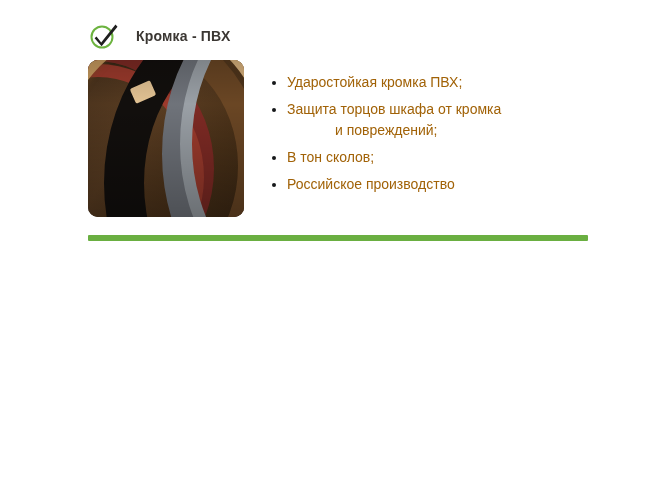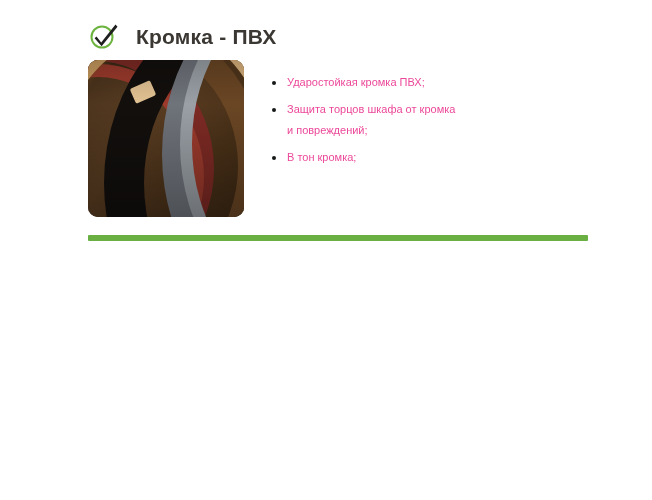--- a/index.html
+++ b/index.html
@@ -43,21 +43,21 @@
   .check-icon {
     width: 32px;
     height: 32px;
     flex: 0 0 32px;
     position: relative;
     display: block;
   }
   .check-icon svg { display: block; }
 
   .section-title {
-    font-size: 21px;
+    font-size: 14px;
     font-weight: bold;
     color: #3b3733;
     letter-spacing: 0.2px;
     white-space: nowrap;
     line-height: 1;
   }
 
   
   .photo {
     position: absolute;
@@ -142,38 +142,39 @@
     margin: 0;
     padding: 0;
     list-style: none;
   }
   #list-edge { left: 270px; top: 72px; width: 330px; }
 
   ul.features li {
     position: relative;
     padding-left: 17px;
     margin: 0 0 6px 0;
-    font-size: 11px;
+    font-size: 14px;
     line-height: 21px;
-    color: #ec4899;
+    color: #a16207;
     font-family: "Liberation Sans", sans-serif;
   }
   ul.features li:last-child { margin-bottom: 0; }
   ul.features li::before {
     content: "";
     position: absolute;
     left: 2px;
     top: 9px;
     width: 4px;
     height: 4px;
     border-radius: 50%;
     background: #16181a;
   }
   ul.features li .l2 {
     display: block;
+    margin-left: 48px;
   }
 
   
   #divider {
     position: absolute;
     left: 88px;
     top: 235px;
     width: 500px;
     height: 6px;
     background: #6aaf41;
@@ -213,21 +214,24 @@
 
     <ul class="features" id="list-edge">
       <li>
         <span>Ударостойкая кромка ПВХ;</span>
       </li>
       <li>
         <span>Защита торцов шкафа от кромка</span>
         <span class="l2">и повреждений;</span>
       </li>
       <li>
-        <span>В тон кромка;</span>
+        <span>В тон сколов;</span>
+      </li>
+      <li>
+        <span>Российское производство</span>
       </li>
     </ul>
   </section>
 
   <div id="divider"></div>
 
   <section class="section" id="section-back">
 
     
 

